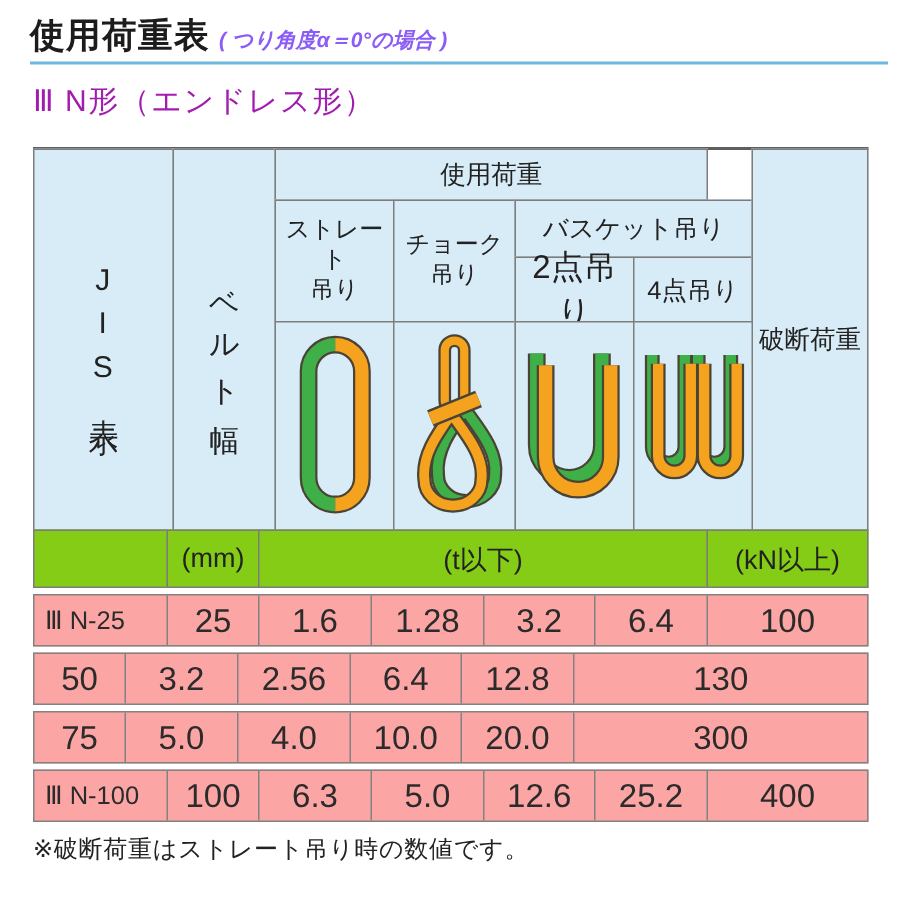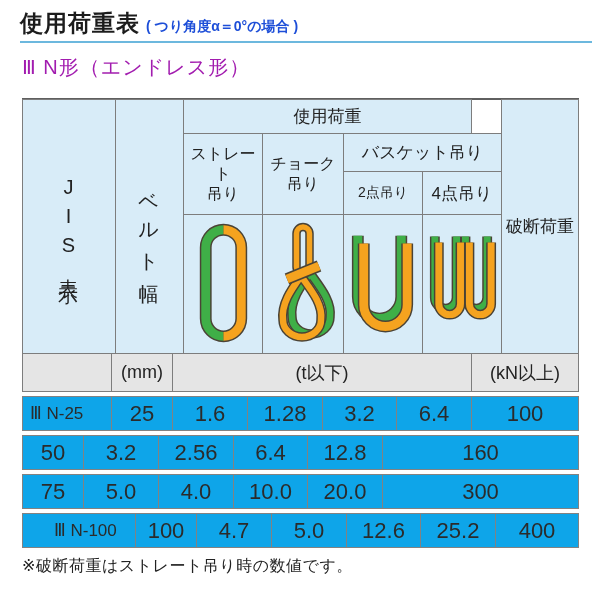--- a/index.html
+++ b/index.html
@@ -5,39 +5,39 @@
   html,body{margin:0;padding:0;}
   body{
     width:600px;height:600px;position:relative;background:#ffffff;
     font-family:"Liberation Sans","DejaVu Sans",sans-serif;
     -webkit-font-smoothing:antialiased;color:#1e1e1e;overflow:hidden;
   }
   .abs{position:absolute;box-sizing:border-box;}
   
   .title-row{left:20px;top:8px;display:flex;align-items:baseline;gap:6px;}
   .title-main{font-size:23px;font-weight:bold;color:#1c1c1c;letter-spacing:1px;}
-  .title-sub{font-size:14px;font-weight:bold;color:#1d4ed8;}
+  .title-sub{font-size:14px;font-weight:bold;color:#8b5cf6;font-style:italic;}
   .title-rule{left:20px;top:41px;width:572px;height:2px;}
   .subtitle{left:22px;top:54px;font-size:20px;color:#a21caf;letter-spacing:1px;}
   
   .hcell{
     background:#d8ecf8;border:1px solid #7d7d7d;display:flex;
     align-items:center;justify-content:center;text-align:center;color:#222;
   }
   .wcell{
-    background:#e5e5e5;border:1px solid #7d7d7d;display:flex;
+    background:#84cc16;border:1px solid #7d7d7d;display:flex;
     align-items:center;justify-content:center;text-align:center;color:#222;
     font-size:18px;
   }
   .vtext{writing-mode:vertical-rl;text-orientation:upright;letter-spacing:7px;font-size:20px;}
   .two-line{white-space:pre-line;font-size:16px;line-height:1.25;}
   .tbl-top{left:22px;top:98px;width:557px;height:2px;background:#5f5f5f;}
   
   .drow{
-    left:22px;width:557px;height:35px;background:#0ea5e9;
+    left:22px;width:557px;height:35px;background:#fca5a5;
     border:1px solid #828282;display:flex;
   }
   .dcell{
     box-sizing:border-box;border-right:1px solid #828282;display:flex;
     align-items:center;justify-content:center;font-size:22px;color:#2b2b2b;
   }
   .dcell:last-child{border-right:none;flex:1;}
   .dcell.name{justify-content:flex-start;padding-left:7px;font-size:17px;}
   .note{left:22px;top:556px;font-size:16px;color:#222;letter-spacing:0.5px;}
   svg{display:block;}
@@ -67,21 +67,21 @@
   <span class="two-line">ストレート
 吊り</span>
 </div>
 <div class="abs hcell" style="left:262px;top:133px;width:82px;height:82px;">
   <span class="two-line">チョーク
 吊り</span>
 </div>
 <div class="abs hcell" style="left:343px;top:133px;width:159px;height:39px;font-size:17px;">
   <span>バスケット吊り</span>
 </div>
-<div class="abs hcell" style="left:343px;top:171px;width:80px;height:44px;font-size:14px;">
+<div class="abs hcell" style="left:343px;top:171px;width:80px;height:44px;font-size:22px;">
   <span>2点吊り</span>
 </div>
 <div class="abs hcell" style="left:422px;top:171px;width:80px;height:44px;font-size:17px;">
   <span>4点吊り</span>
 </div>
 <div class="abs hcell" style="left:501px;top:99px;width:78px;height:255px;font-size:17px;">
   <span>破断荷重</span>
 </div>
 
 <div class="abs hcell" style="left:183px;top:214px;width:80px;height:140px;">
@@ -155,33 +155,33 @@
   <div class="dcell" style="width:74px;">3.2</div>
   <div class="dcell" style="width:75px;">6.4</div>
   <div class="dcell">100</div>
 </div>
 <div class="abs drow" style="top:435px;">
   <div class="dcell" style="width:61px;">50</div>
   <div class="dcell" style="width:75px;">3.2</div>
   <div class="dcell" style="width:75px;">2.56</div>
   <div class="dcell" style="width:74px;">6.4</div>
   <div class="dcell" style="width:75px;">12.8</div>
-  <div class="dcell">160</div>
+  <div class="dcell">130</div>
 </div>
 <div class="abs drow" style="top:474px;">
   <div class="dcell" style="width:61px;">75</div>
   <div class="dcell" style="width:75px;">5.0</div>
   <div class="dcell" style="width:75px;">4.0</div>
   <div class="dcell" style="width:74px;">10.0</div>
   <div class="dcell" style="width:75px;">20.0</div>
   <div class="dcell">300</div>
 </div>
-<div class="abs drow" style="top:513px;padding-left:24px;">
+<div class="abs drow" style="top:513px;">
   <div class="dcell name" style="width:89px;">Ⅲ N-100</div>
   <div class="dcell" style="width:61px;">100</div>
-  <div class="dcell" style="width:75px;">4.7</div>
+  <div class="dcell" style="width:75px;">6.3</div>
   <div class="dcell" style="width:75px;">5.0</div>
   <div class="dcell" style="width:74px;">12.6</div>
   <div class="dcell" style="width:75px;">25.2</div>
   <div class="dcell">400</div>
 </div>
 
 <div class="abs note">※破断荷重はストレート吊り時の数値です。</div>
 
 </body></html>

